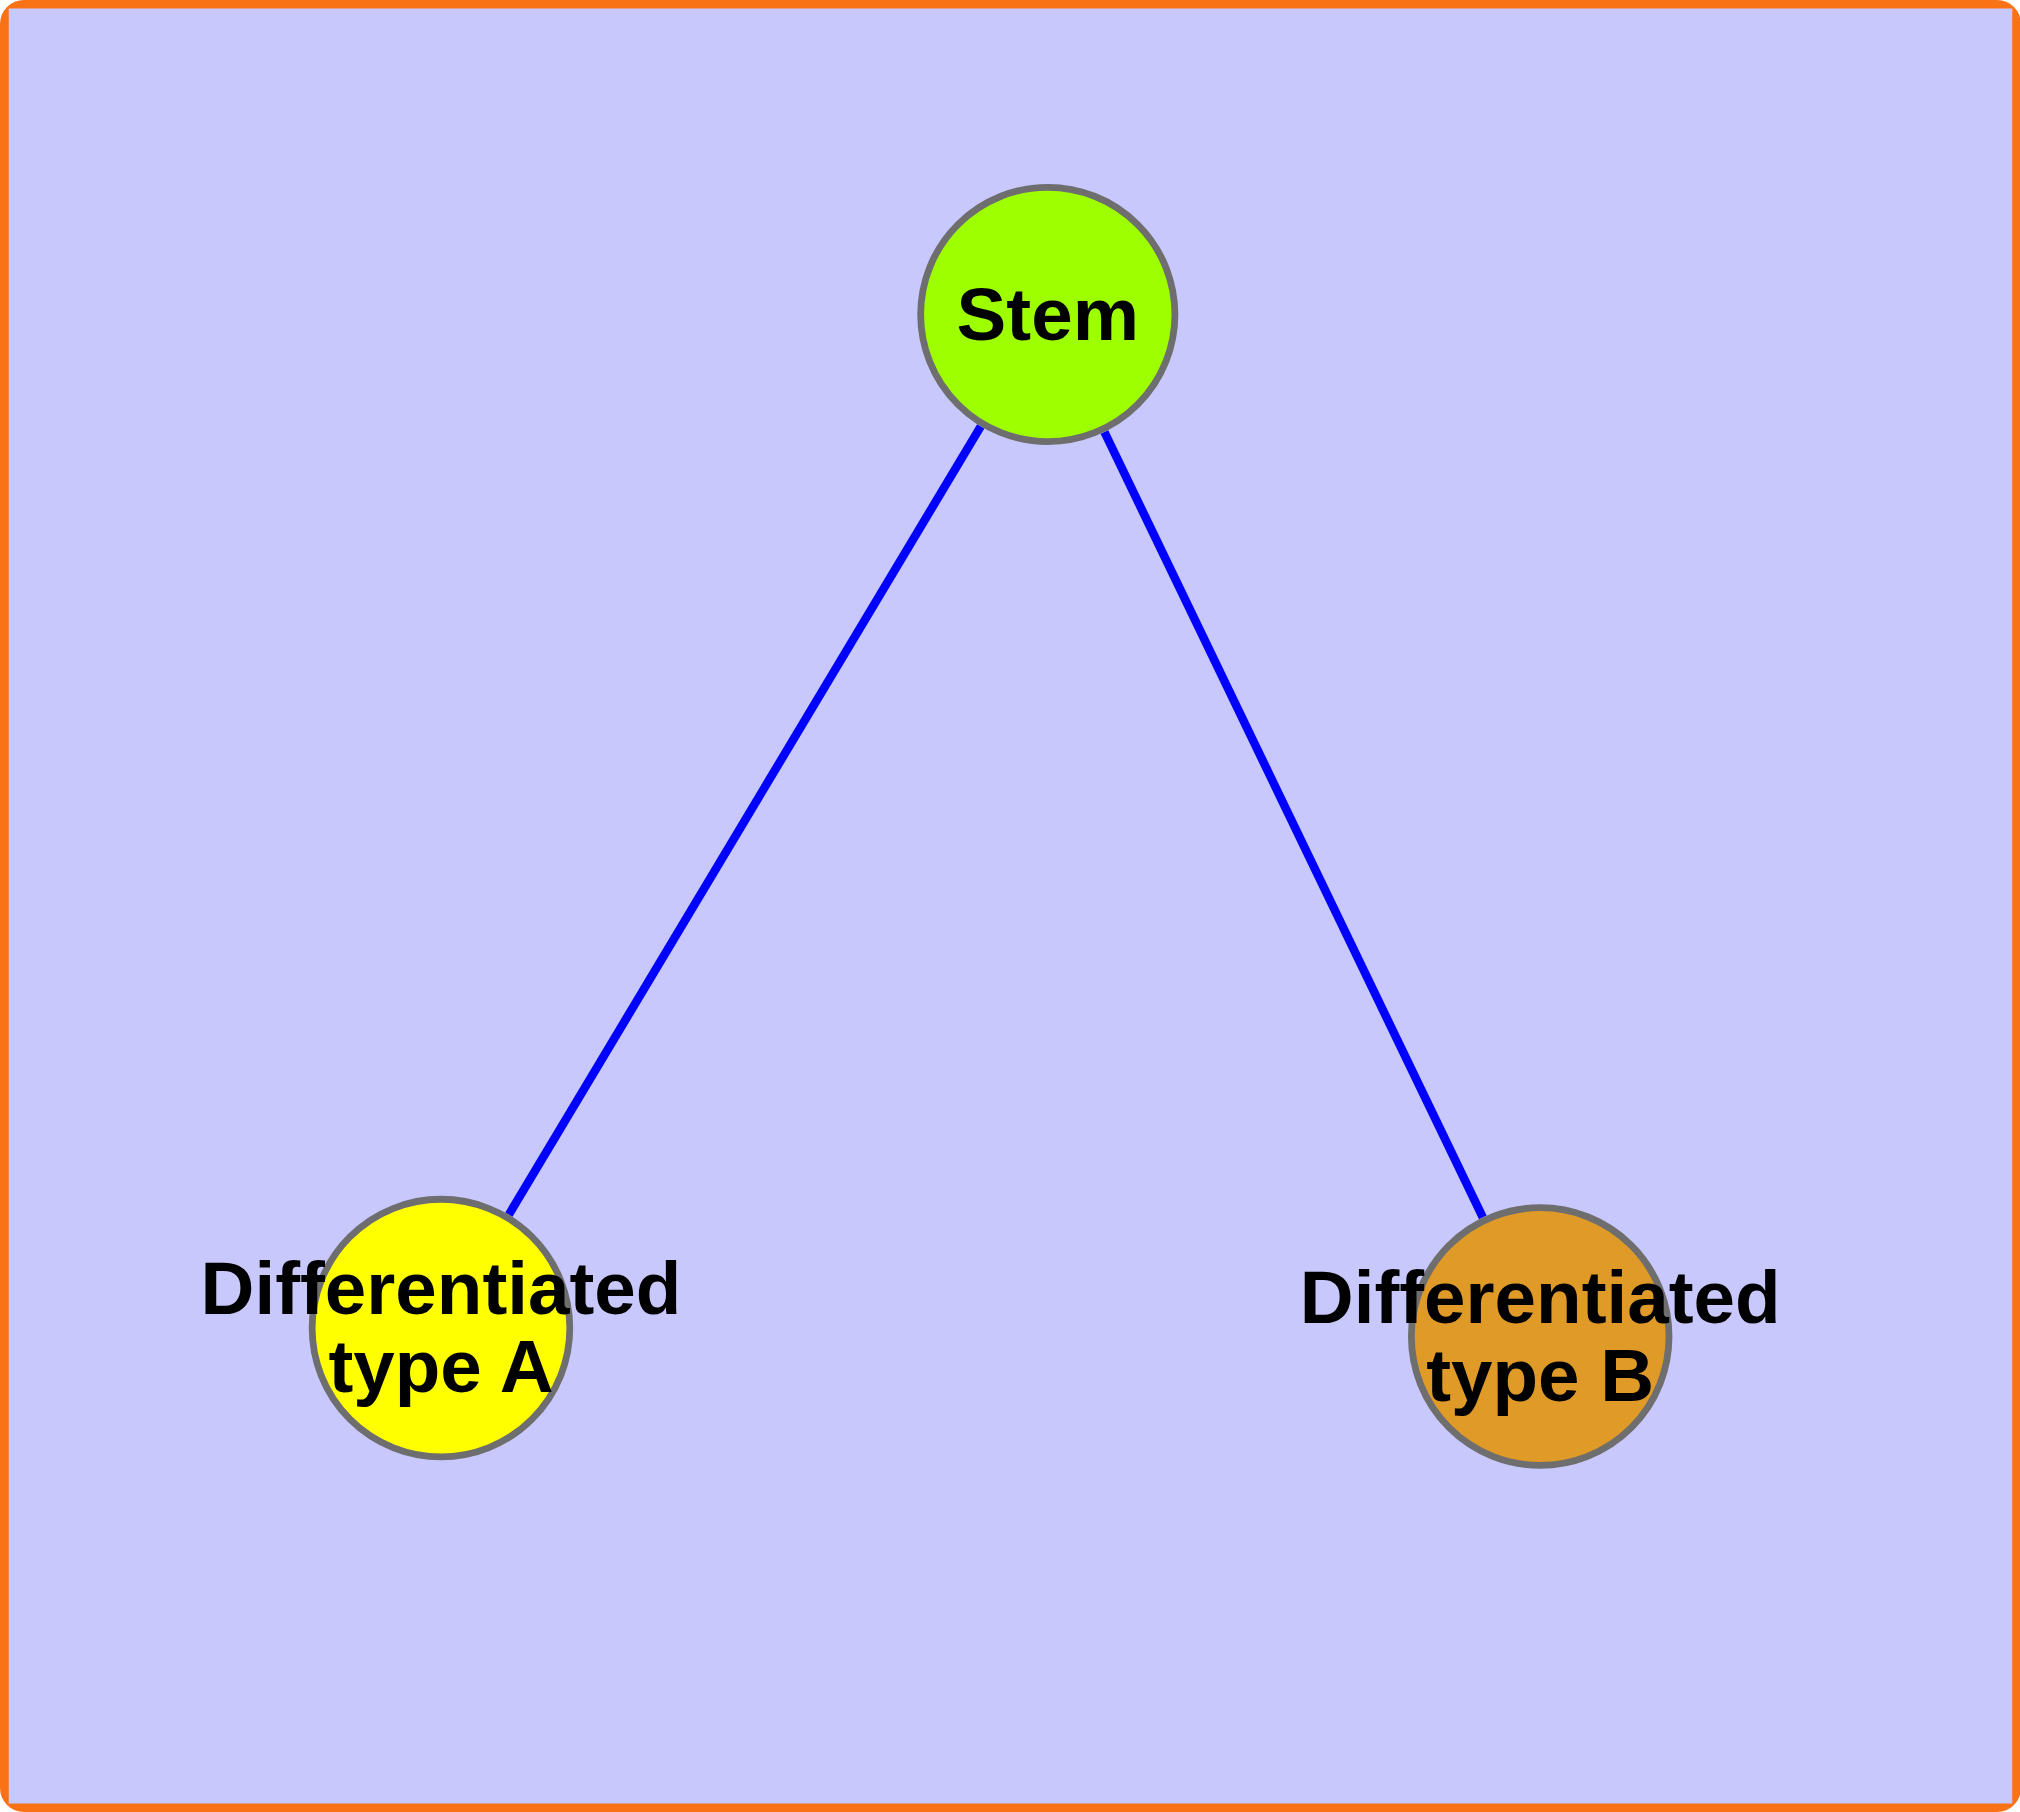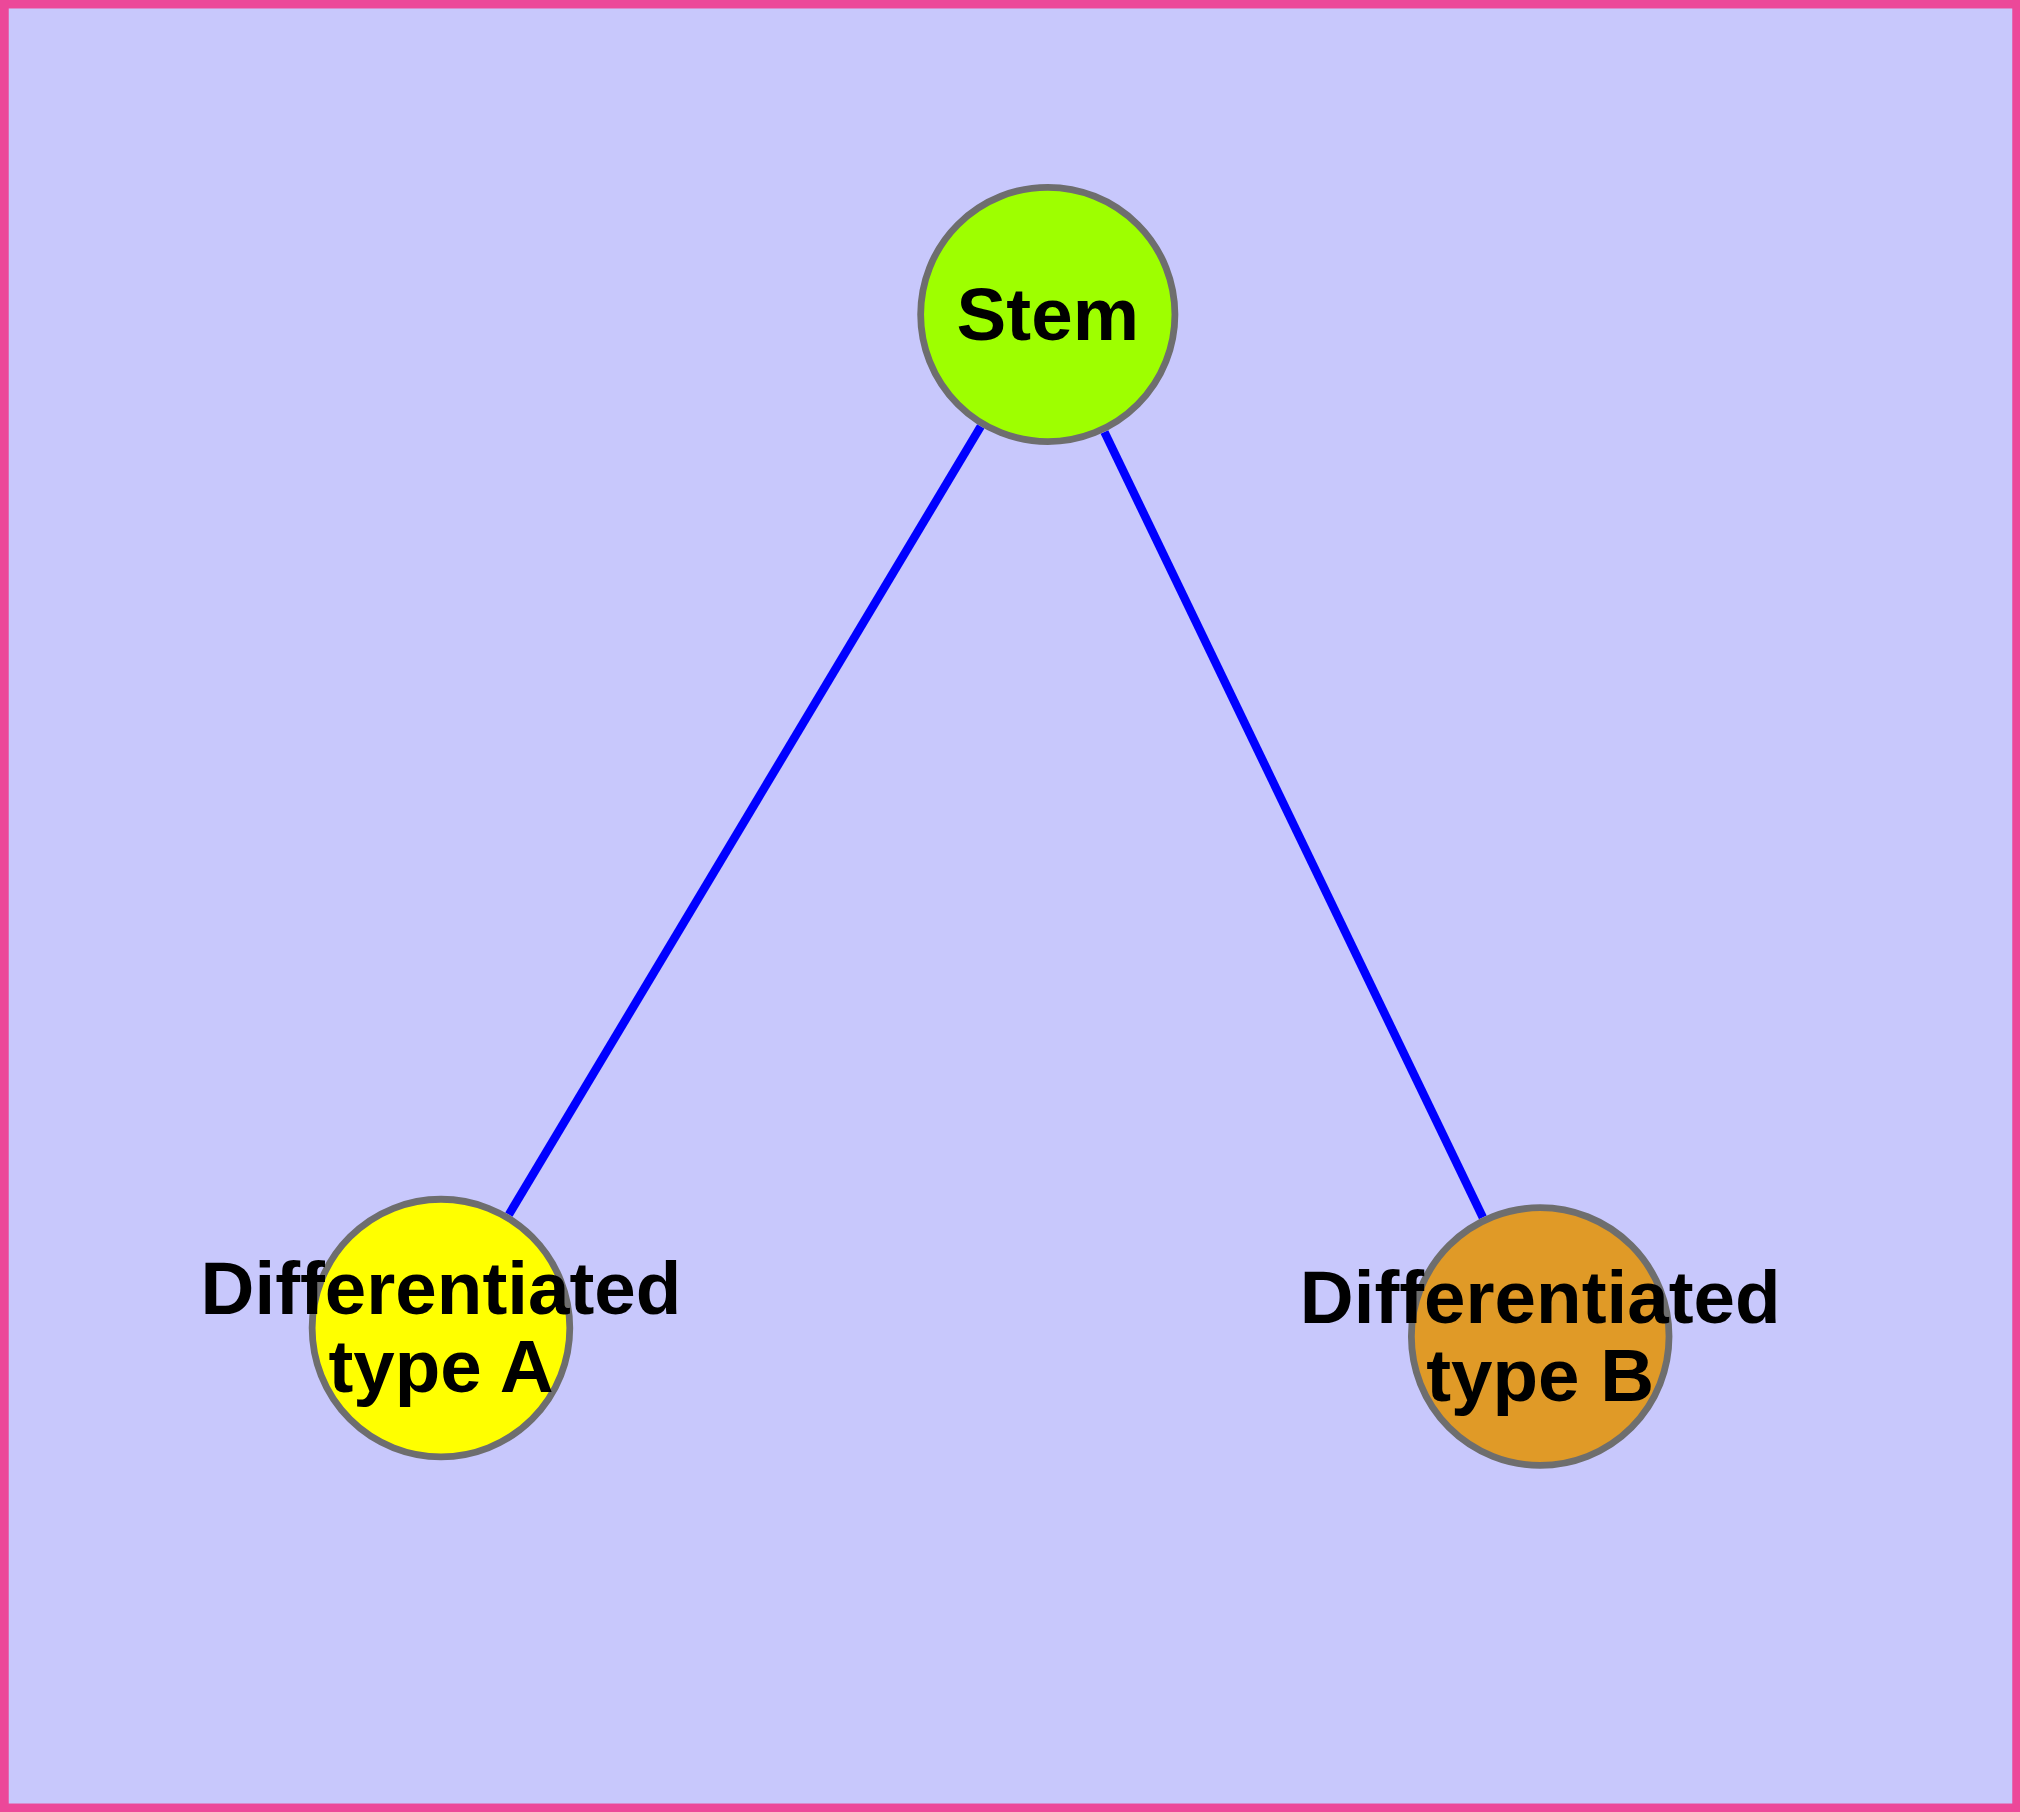--- a/index.html
+++ b/index.html
@@ -10,21 +10,22 @@
   body {
     width: 2021px;
     height: 1812px;
     overflow: hidden;
     font-family: "Liberation Sans", sans-serif;
   }
   #canvas {
     position: relative;
     width: 2021px;
     height: 1812px;
-    background: #ec4899;
+    background: #f97316;
+    border-radius: 24px;
   }
   #graph-svg {
     position: absolute;
     top: 0;
     left: 0;
     width: 2021px;
     height: 1812px;
     display: block;
   }
   .node-label {

